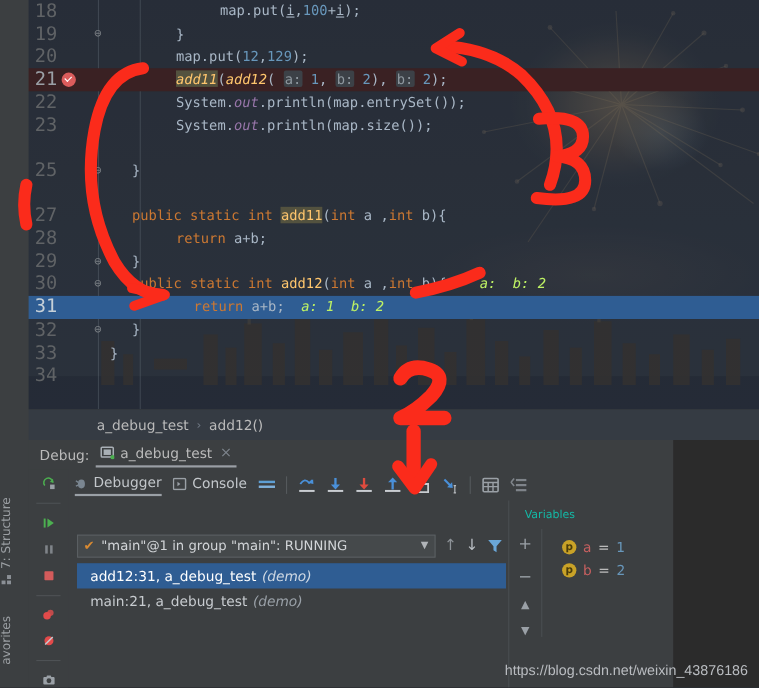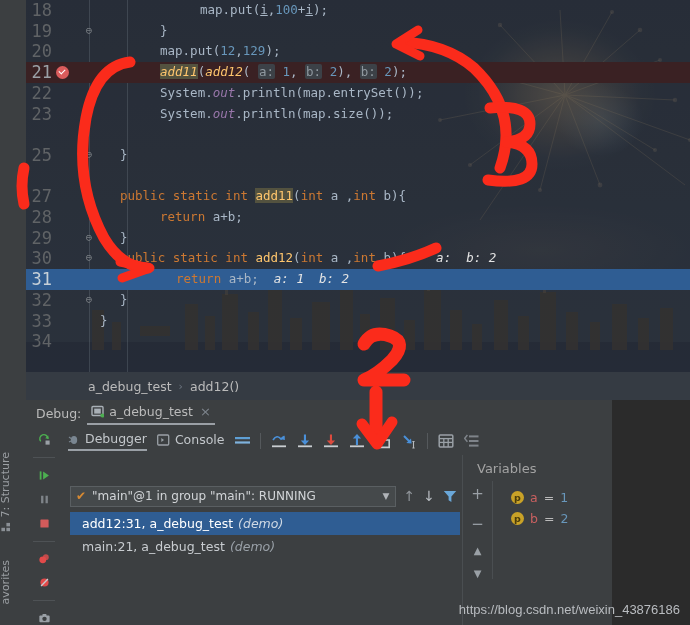--- a/index.html
+++ b/index.html
@@ -65,21 +65,21 @@
   .fn  { color: #ffc66d; }             
   .st  { color: #9876aa; font-style: italic; }  
   .pl  { color: #a9b7c6; }  
   .hintbox {
     color: #8f989f; background: #3c4147; border-radius: 2px;
     padding: 0 1px; font-style: normal;
   }
   .mark { background: #53523f; }        
   .ital { font-style: italic; }
   .undl { text-decoration: underline; }
-  .vhint { color: #e5e5e5; font-style: italic; }
+  .vhint { color: #bef264; font-style: italic; }
 
   .guide {
     position: absolute; top: 0; bottom: 0; width: 1px;
     background: rgba(120,130,140,.30);
   }
   .bpmark {
     position: absolute; left: 56px; width: 13px; height: 13px;
     border-radius: 50%; background: #db5c5c;
   }
   .bpmark::after {
@@ -167,21 +167,21 @@
   .frame-row.selected { background: #2f5d93; color: #ffffff; }
   .frame-row .demo { color: #9aa1a8; font-style: italic; }
   .frame-row.selected .demo { color: #cfd9e4; }
 
   
   #vars-pane {
     position: absolute; left: 462px; top: 55px; right: 0; bottom: 0;
     border-left: 1px solid #4a4e51;
   }
   #vars-title { height: 26px; display:flex; align-items:center; padding-left: 14px;
-    color:#a3a3a3; font-size: 13px; }
+    color:#14b8a6; font-size: 10px; }
   #vars-body { display: flex; }
   #vars-side {
     width: 30px; padding-top: 4px; display: flex; flex-direction: column;
     align-items: center; gap: 12px; color: #9aa0a6; font-size: 15px;
     border-right: 1px solid #4a4e51;
   }
   #vars-list { padding: 6px 0 0 18px; }
   .var-row { display:flex; align-items:center; gap:6px; height: 21px; font-size: 12.5px; }
   .pbadge {
     width: 13px; height: 13px; border-radius: 50%; background: #c9a227;

